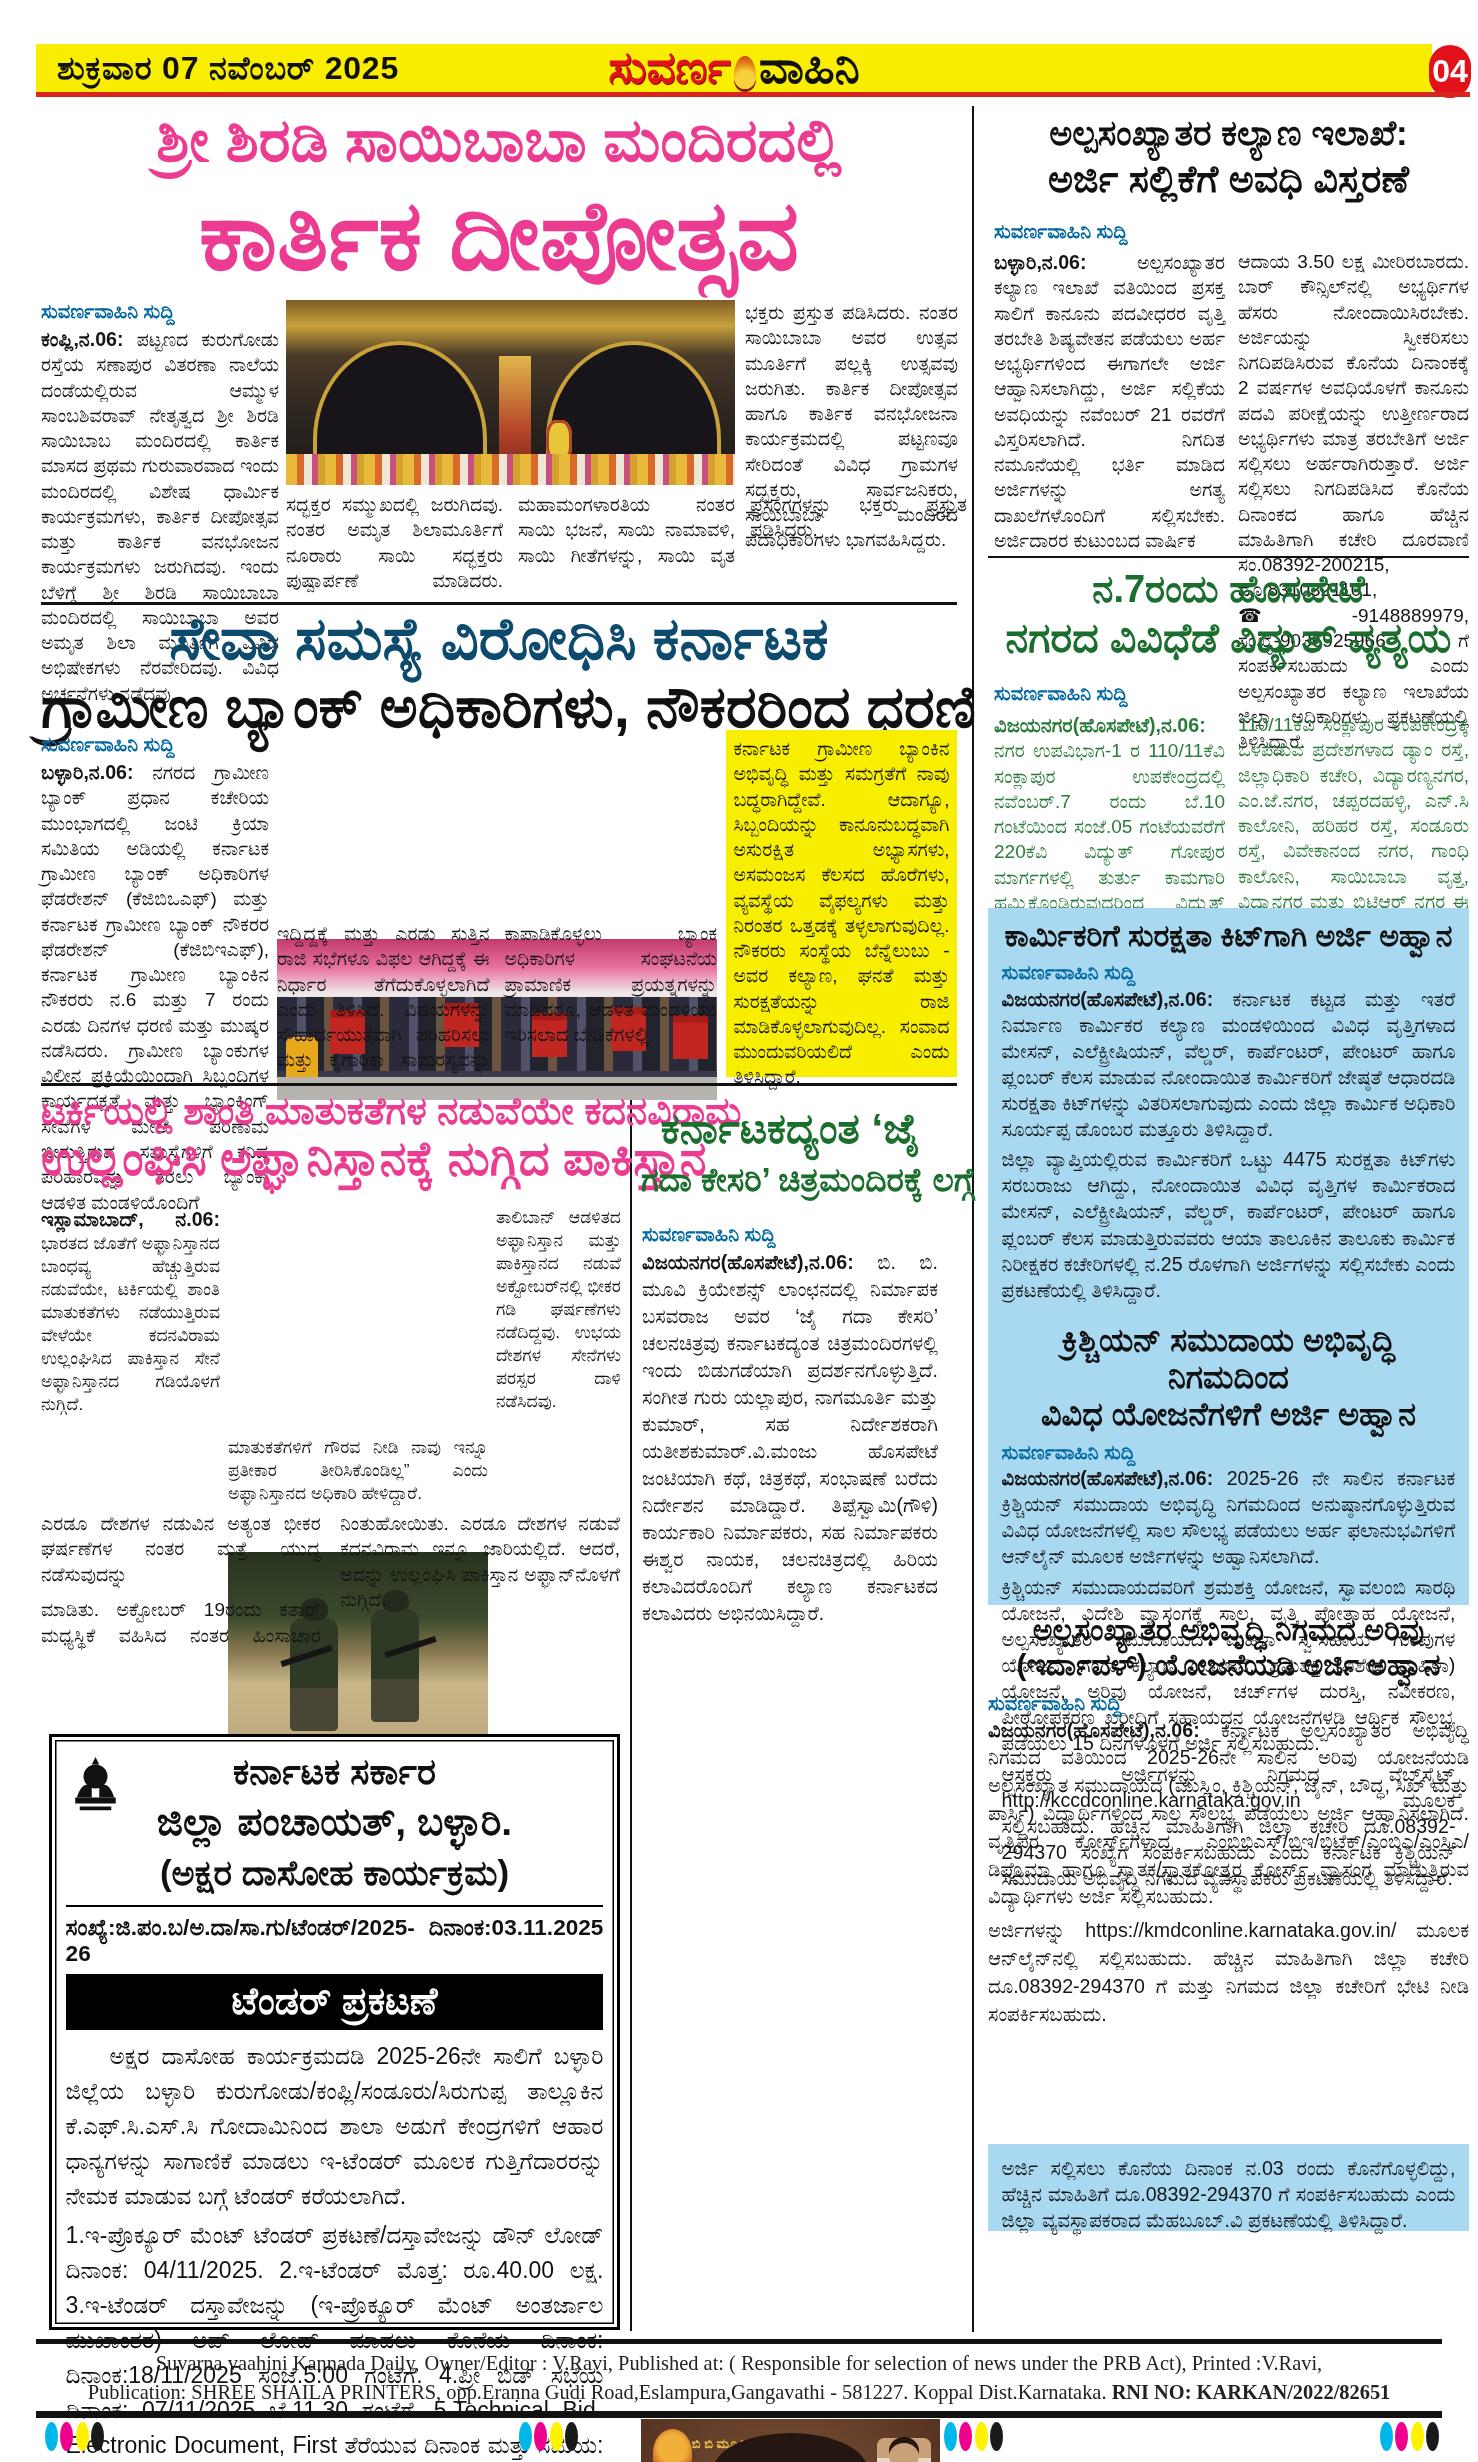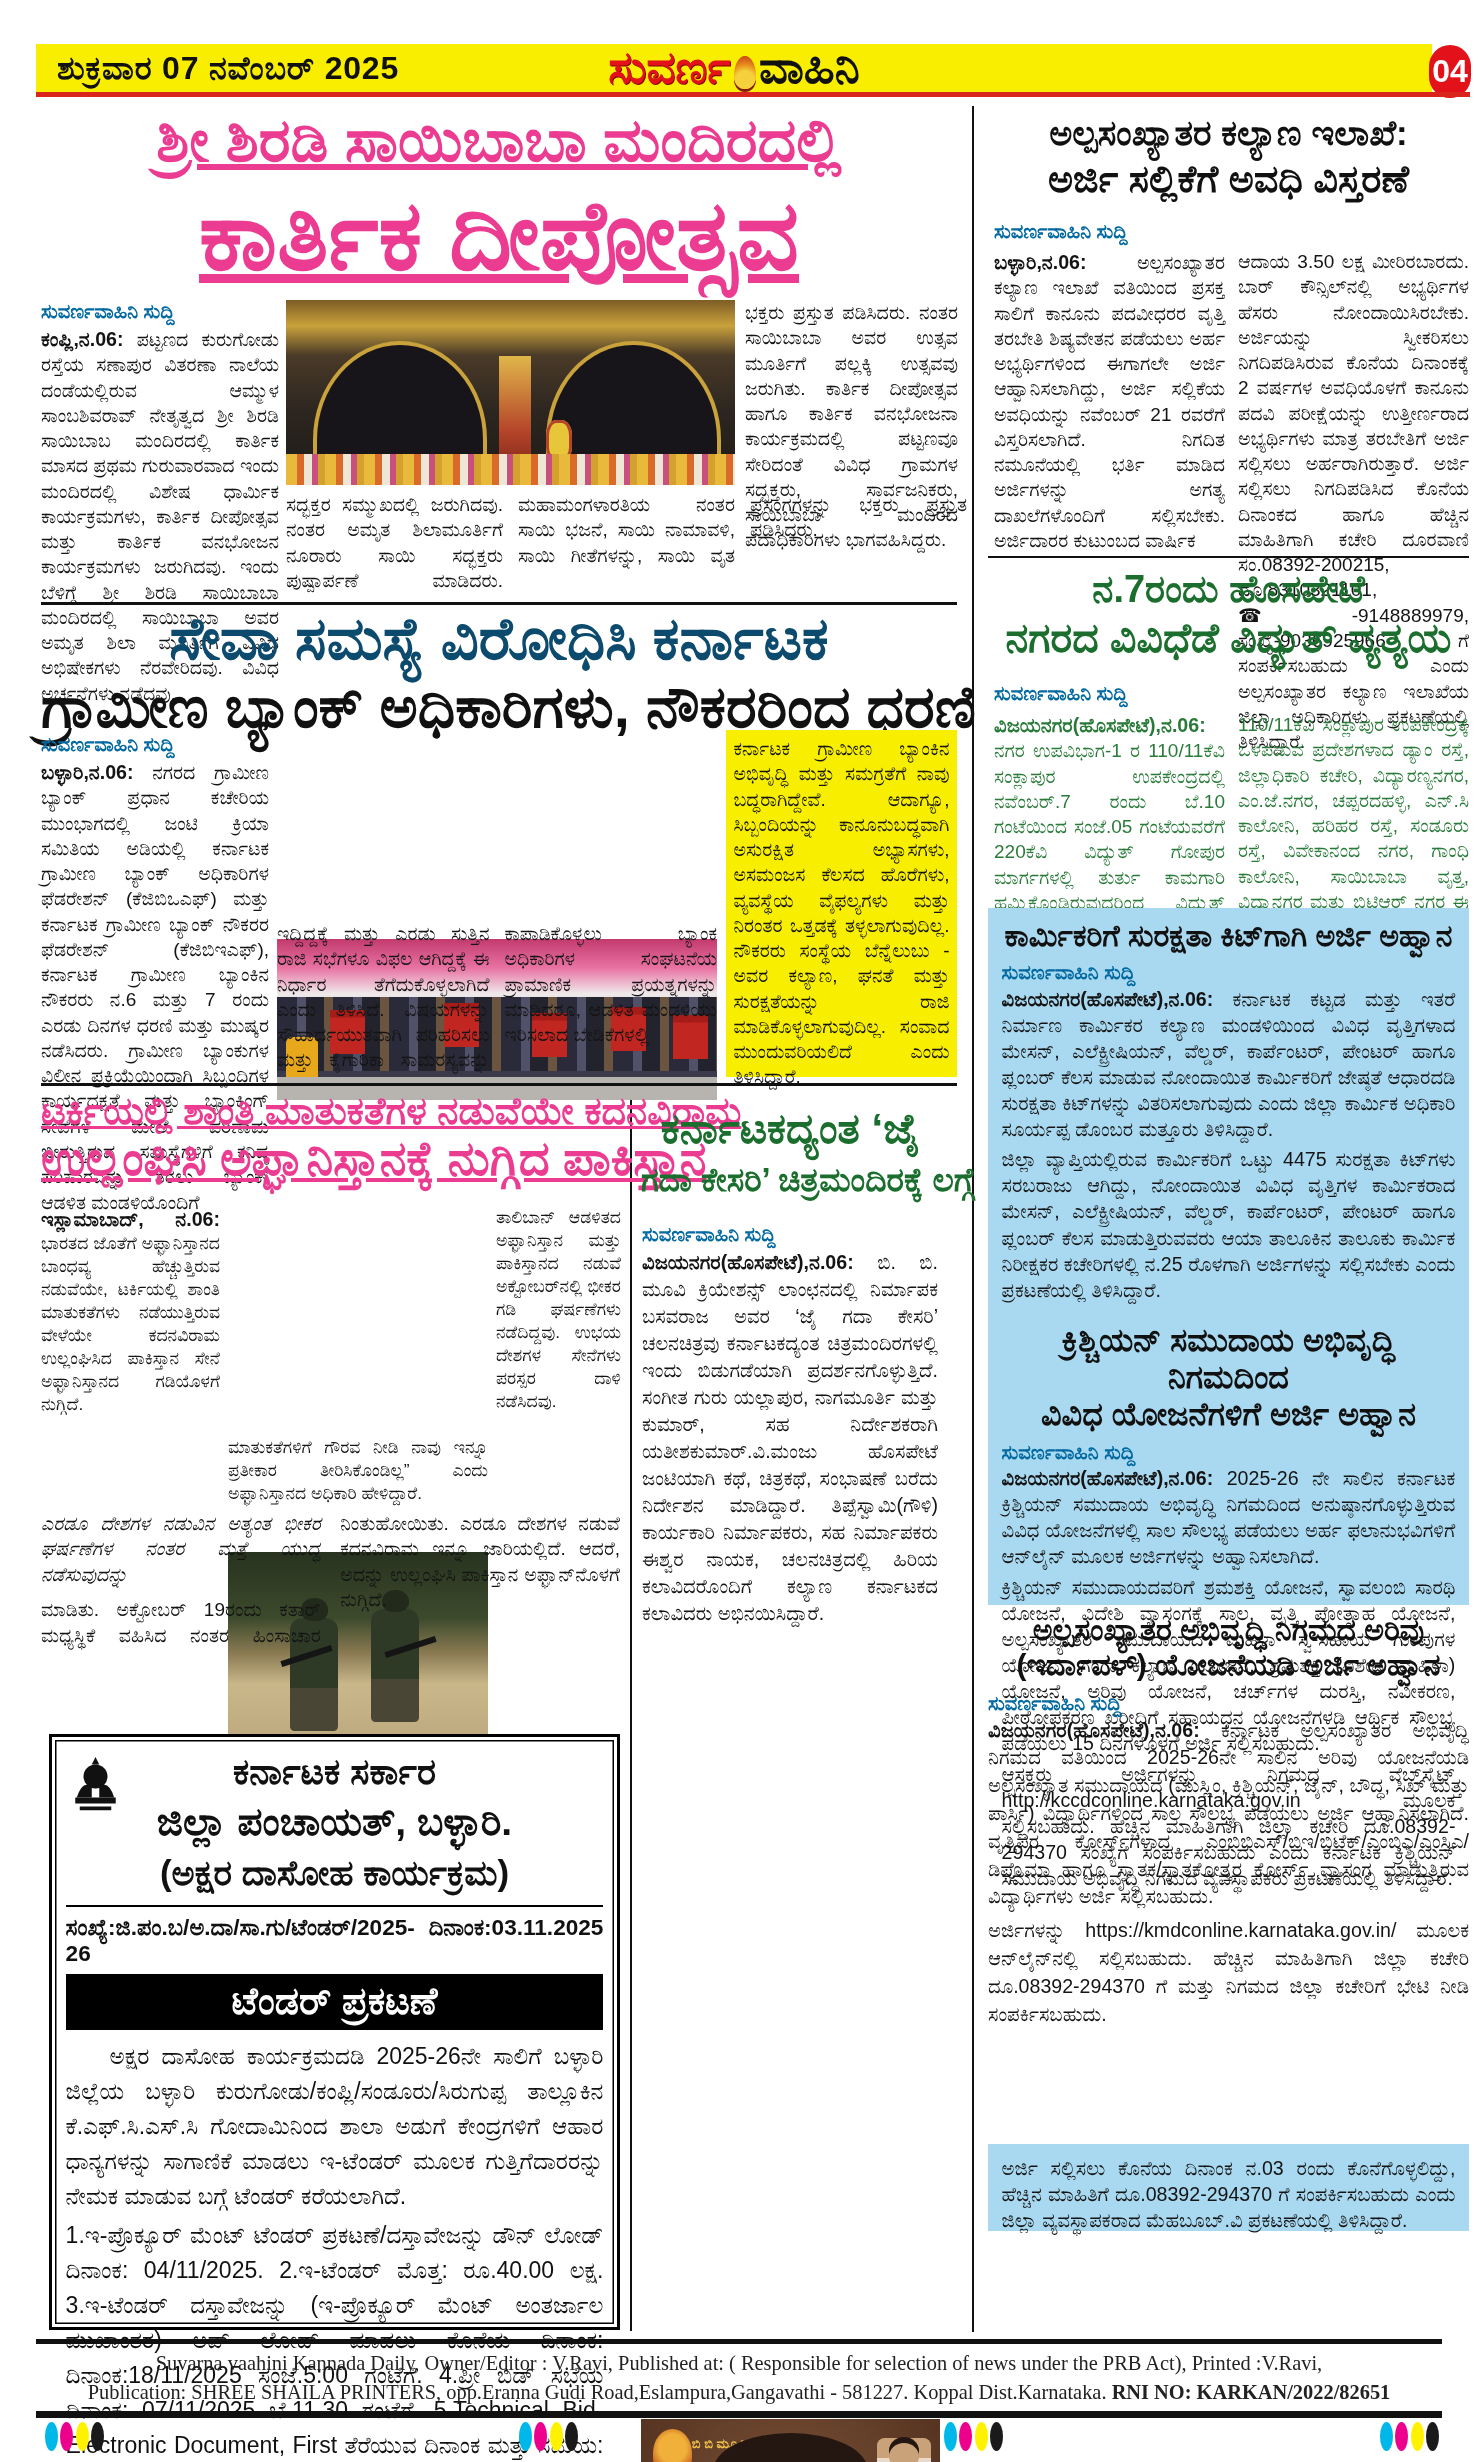--- a/index.html
+++ b/index.html
@@ -17,21 +17,21 @@
   .logo-black{color:#111;}
   .flame{display:inline-block;width:22.6px;height:33px;vertical-align:-6px;margin:0 3px;
          background:radial-gradient(circle at 50% 75%,#f5d23c 0 35%,#e88c1a 60%,#c2341a 100%);
          border-radius:50% 50% 50% 50%/62% 62% 38% 38%;box-shadow:0 3px 0 #8a1a0e;}
   .page-badge{position:absolute;right:6px;top:-3px;width:42px;height:53px;background:#e3121a;
               border-radius:21px;color:#fff;font-size:32px;font-weight:bold;display:flex;
               align-items:center;justify-content:center;}
   .mast-underline{background:#d9251c;}
 
   
-  .pink{color:#ec3c92;text-decoration:underline;}
+  .pink{color:#ec3c92;}
   .red-h{color:#0c4a6e;}
   .green-h{color:#1b6e2d;}
   .hl{font-weight:bold;line-height:1.02;white-space:nowrap;}
 
   
   .byline{font-weight:bold;font-size:19.6px;color:#0369a1;}
   .kn{font-size:19px;line-height:1.33;color:#141414;}
   .kn b{font-size:19.6px;}
   .kn-green{color:#2a7b3a;}
   .two-col{column-count:2;column-gap:15px;}
@@ -167,21 +167,21 @@
     <div class="gun" style="left:20%;top:46%;"></div>
     <div class="gun" style="left:60%;top:42%;"></div>
   </div>
 
   <div class="abs kn just" style="left:496px;top:1206px;width:125px;height:226px;font-size:17.3px;">ತಾಲಿಬಾನ್ ಆಡಳಿತದ ಅಫ್ಘಾನಿಸ್ತಾನ ಮತ್ತು ಪಾಕಿಸ್ತಾನದ ನಡುವೆ ಅಕ್ಟೋಬರ್‌ನಲ್ಲಿ ಭೀಕರ ಗಡಿ ಘರ್ಷಣೆಗಳು ನಡೆದಿದ್ದವು. ಉಭಯ ದೇಶಗಳ ಸೇನೆಗಳು ಪರಸ್ಪರ ದಾಳಿ ನಡೆಸಿದವು.</div>
 
   <div class="abs kn just" style="left:228px;top:1436px;width:260px;height:68px;font-size:17.3px;">ಮಾತುಕತೆಗಳಿಗೆ ಗೌರವ ನೀಡಿ ನಾವು ಇನ್ನೂ ಪ್ರತೀಕಾರ ತೀರಿಸಿಕೊಂಡಿಲ್ಲ” ಎಂದು ಅಫ್ಘಾನಿಸ್ತಾನದ ಅಧಿಕಾರಿ ಹೇಳಿದ್ದಾರೆ.</div>
 
   <div class="abs" style="left:41px;top:1511px;width:579px;height:216px;">
     <div class="two-col" style="column-gap:19.6px;height:100%;">
-      <p class="kn just" style="margin:0 0 10.6px;font-style:italic;">ಎರಡೂ ದೇಶಗಳ ನಡುವಿನ ಅತ್ಯಂತ ಭೀಕರ ಘರ್ಷಣೆಗಳ ನಂತರ ಮತ್ತೆ ಯುದ್ಧ ನಡೆಸುವುದನ್ನು</p>
+      <p class="kn just" style="margin:0 0 10.6px;">ಎರಡೂ ದೇಶಗಳ ನಡುವಿನ ಅತ್ಯಂತ ಭೀಕರ ಘರ್ಷಣೆಗಳ ನಂತರ ಮತ್ತೆ ಯುದ್ಧ ನಡೆಸುವುದನ್ನು</p>
       <p class="kn just" style="margin:0;">ಮಾಡಿತು. ಅಕ್ಟೋಬರ್ 19ರಂದು ಕತಾರ್ ಮಧ್ಯಸ್ಥಿಕೆ ವಹಿಸಿದ ನಂತರ ಹಿಂಸಾಚಾರ ನಿಂತುಹೋಯಿತು. ಎರಡೂ ದೇಶಗಳ ನಡುವೆ ಕದನವಿರಾಮ ಇನ್ನೂ ಜಾರಿಯಲ್ಲಿದೆ. ಆದರೆ, ಅದನ್ನು ಉಲ್ಲಂಘಿಸಿ ಪಾಕಿಸ್ತಾನ ಅಫ್ಘಾನ್‌ನೊಳಗೆ ನುಗ್ಗಿದೆ.</p>
     </div>
   </div>
 
   <div class="abs tender" style="left:49px;top:1734px;width:571px;height:596px;">
     <div class="emblem">
       <svg width="47" height="66" viewBox="0 0 62 88">
         <circle cx="31" cy="30" r="16" fill="#111"></circle>
         <path d="M6 58 Q14 34 26 44 L26 58 Z" fill="#111"></path>
         <path d="M56 58 Q48 34 36 44 L36 58 Z" fill="#111"></path>

